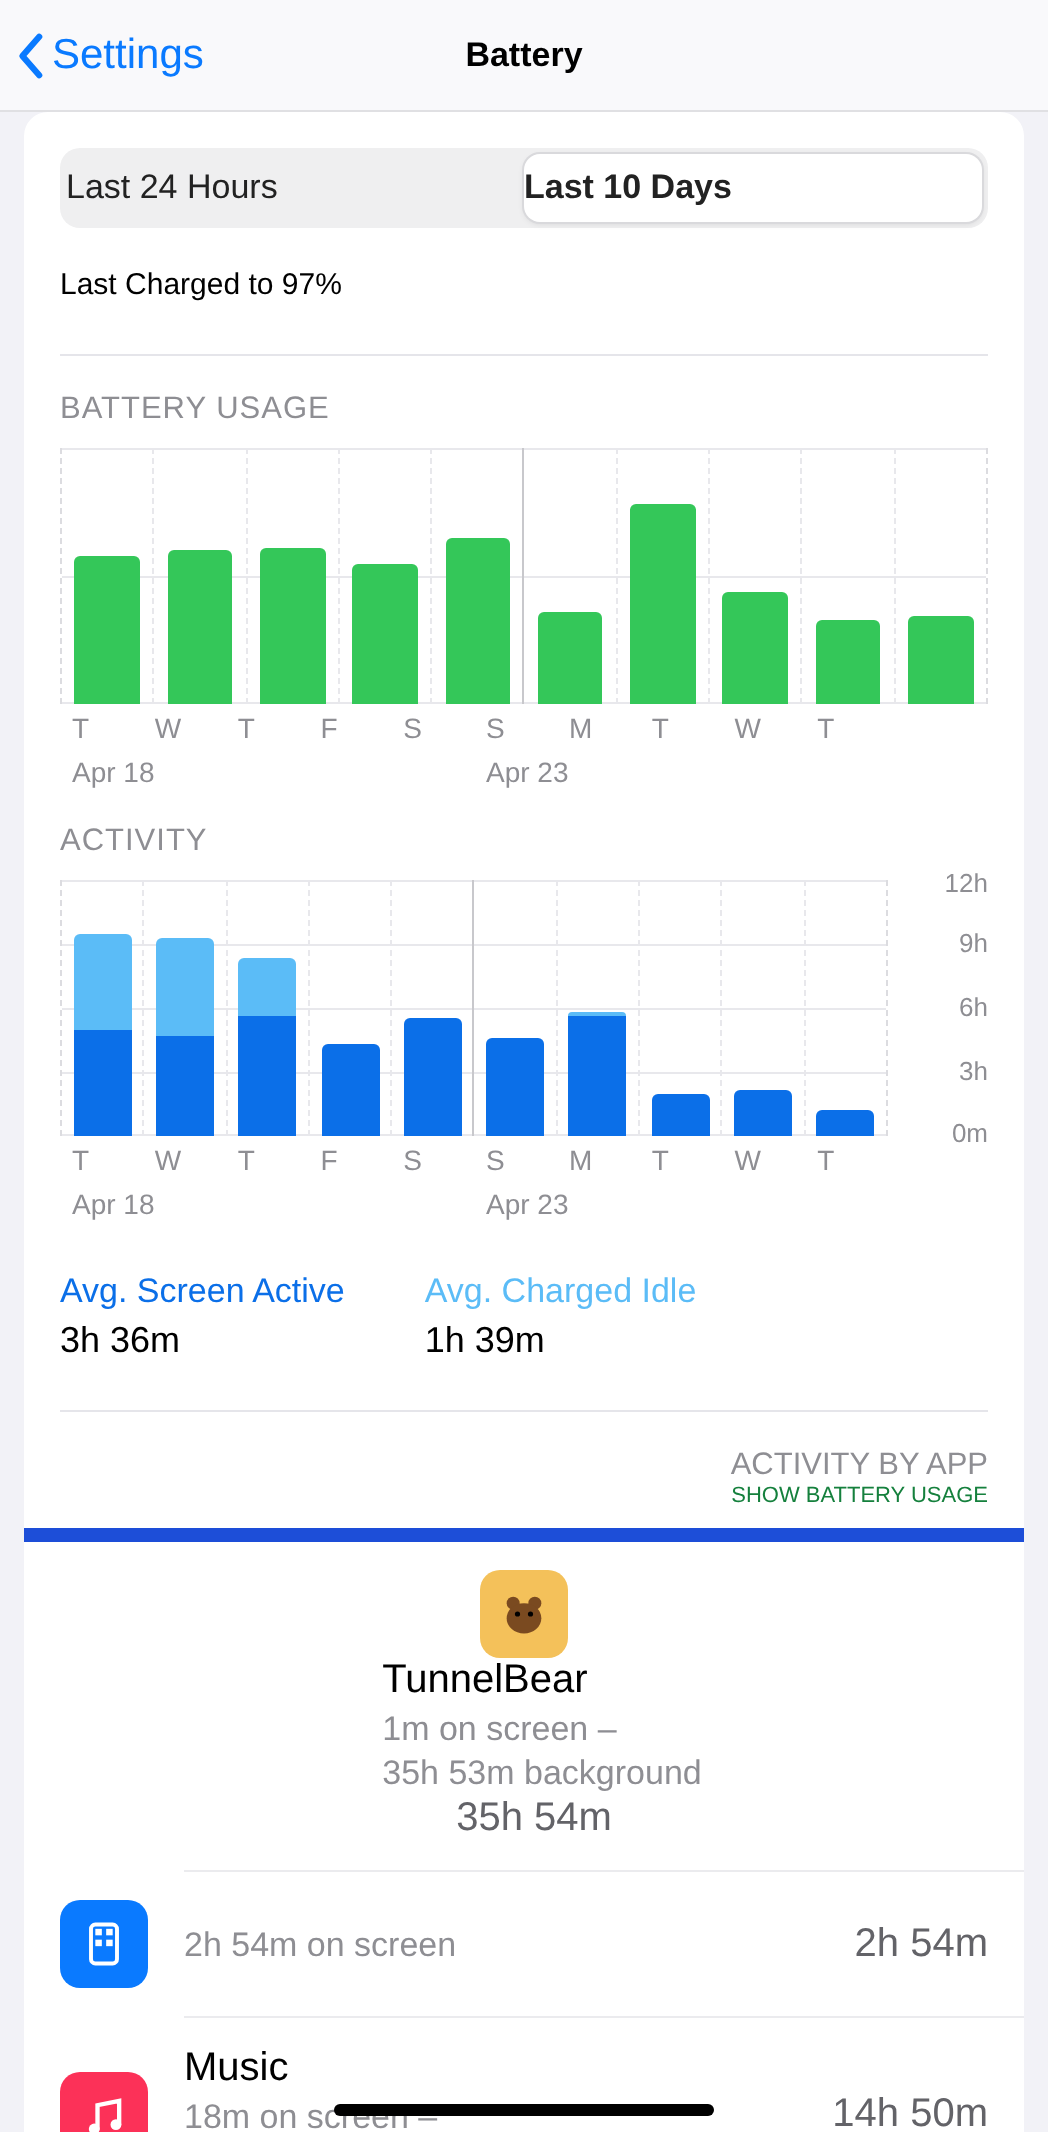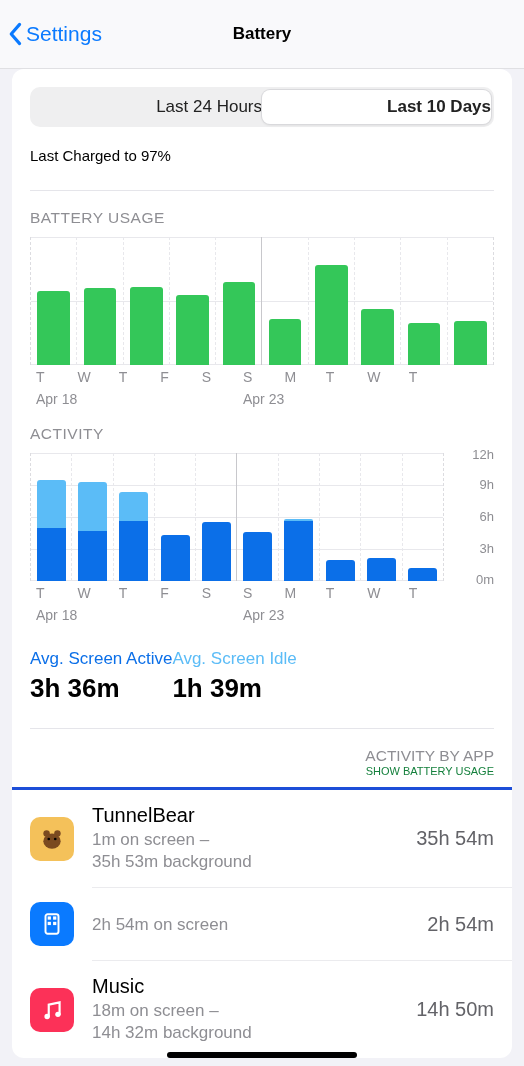--- a/index.html
+++ b/index.html
@@ -7,21 +7,21 @@
     font-family: -apple-system, "Helvetica Neue", Arial, sans-serif;
     background: #f2f2f7;
     width: 524px;
     height: 1066px;
     overflow: hidden;
     color: #000;
   }
   .navbar {
     display: flex;
     align-items: center;
-    height: 69px;
+    height: 56px;
     background: #f9f9fb;
     border-bottom: 1px solid #e0e0e3;
     position: relative;
     padding: 0 8px;
   }
   .nav-back {
     display: flex;
     align-items: center;
     color: #0a7aff;
     font-size: 21px;
@@ -45,21 +45,21 @@
   
   .seg {
     display: flex;
     background: #efeff0;
     border-radius: 10px;
     margin: 8px 18px 14px 18px;
     padding: 3px;
   }
   .seg-btn {
     flex: 1;
-    text-align: right;
+    text-align: left;
     font-size: 17px;
     font-weight: 500;
     padding: 7px 0;
     border-radius: 8px;
     color: #222;
     cursor: pointer;
   }
   .seg-btn.active {
     background: #fff;
     font-weight: 600;
@@ -146,43 +146,44 @@
     font-size:14px;
     margin-top:6px;
     margin-bottom:8px;
   }
   .date-a { width:50%; padding-left:6px;}
   .date-b { width:50%; padding-left:6px;}
   
   .stats {
     display:flex;
     padding: 18px 18px 24px 18px;
+    gap: 40px;
   }
   .stat-label { font-size:17px; }
   .stat-label.active { color:#0b6fe8; }
   .stat-label.idle { color:#5bbcf7; }
-  .stat-value { font-size:26px; font-weight:700; margin-top:4px;}
+  .stat-value { font-size:18px; font-weight:400; margin-top:4px;}
   
   .aba-row {
     display:flex;
     justify-content:space-between;
     align-items:flex-end;
     padding: 18px 18px 10px 18px;
     flex-direction: column;
   }
   .aba-label { color:#8e8e93; font-size:15.5px;}
   .aba-link { color:#15803d; font-size:11px; cursor:pointer; }
   
   .app-row {
     display:flex;
     align-items:center;
     padding: 14px 18px;
     border-top:1px solid #ebebee;
   }
-  .app-row:first-of-type{border-top:3px solid #1d4ed8;}
+  .app-row:first-of-type{border-top:7px solid #1d4ed8;flex-direction:column;}
   .app-icon {
     width:44px; height:44px;
     border-radius:10px;
     flex-shrink:0;
     display:flex; align-items:center; justify-content:center;
     color:#fff;
   }
   .app-icon svg { width:26px; height:26px; }
   .app-info {
     flex:1;
@@ -389,21 +390,21 @@
       <div class="yaxis"></div>
     </div>
   </div>
 
   <div class="stats">
     <div>
       <div class="stat-label active">Avg. Screen Active</div>
       <div class="stat-value">3h 36m</div>
     </div>
     <div>
-      <div class="stat-label idle">Avg. Screen Idle</div>
+      <div class="stat-label idle">Avg. Charged Idle</div>
       <div class="stat-value">1h 39m</div>
     </div>
   </div>
 
   <div class="divider"></div>
 
   <div class="aba-row">
     <span class="aba-label">ACTIVITY BY APP</span>
     <span class="aba-link">SHOW BATTERY USAGE</span>
   </div>

